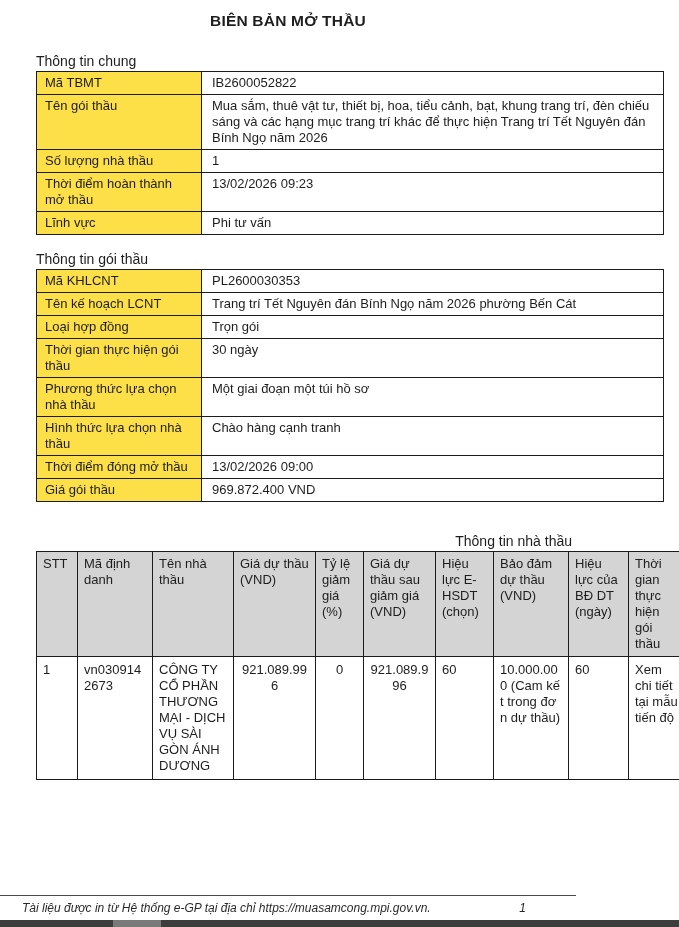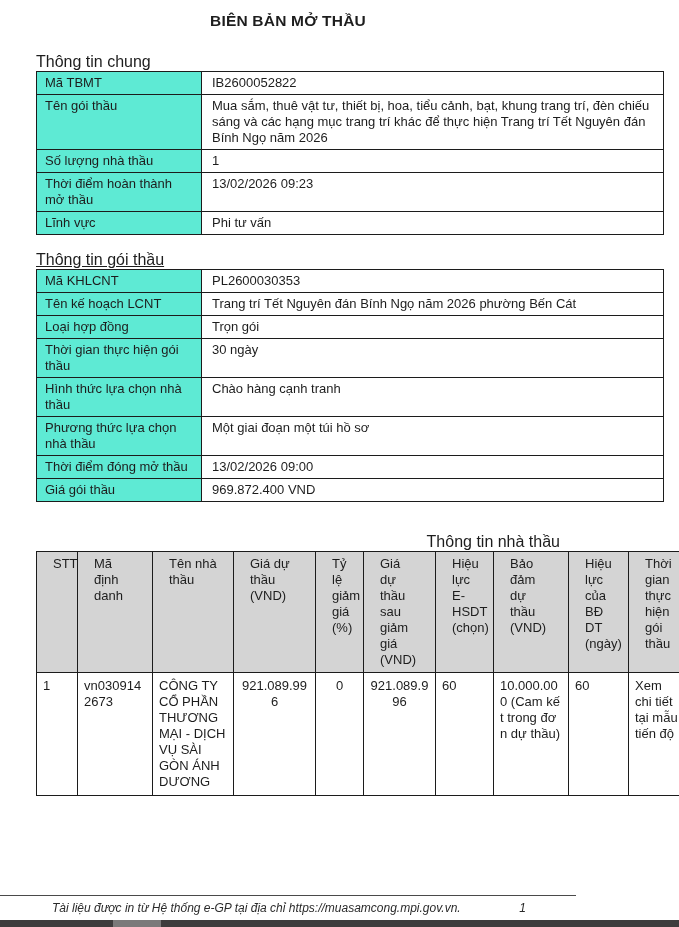--- a/index.html
+++ b/index.html
@@ -8,48 +8,48 @@
     background:#ffffff; color:#1d1d1d;
     font-family:"Liberation Sans", sans-serif; font-size:13px;
   }
   .page { position:relative; width:576px; height:927px; }
 
   .doc-title {
     padding-top:12px; text-align:center;
     font-size:15.5px; font-weight:bold; letter-spacing:0.2px;
   }
 
-  .sec-h { margin:0 16px 1px 36px; font-size:16px; line-height:17px; }
+  .sec-h { margin:0 4px 1px 36px; font-size:14px; line-height:17px; }
   #h-general { margin-top:23px; }
-  #h-package { margin-top:16px;text-decoration:underline; }
+  #h-package { margin-top:16px; }
   #h-bidders { margin-top:31px;text-align:right; }
 
   table { border-collapse:collapse; table-layout:fixed; }
   td, th { border:1px solid #1c1c1c; vertical-align:top; line-height:16px; font-weight:normal; }
 
   table.kv { margin-left:36px; width:627px; }
-  table.kv td.lbl { background:#5eead4; padding:3px 8px; }
+  table.kv td.lbl { background:#fde047; padding:3px 8px; }
   table.kv td.val { padding:3px 10px; }
   col.c-label { width:165px; }
   col.c-value { width:462px; }
 
   .bidders-wrap { margin:1px 0 0 36px; width:643px; overflow:hidden; }
   table.bidders { width:650px; }
-  table.bidders th { background:#d4d4d4; text-align:left; padding:4px 16px; }
+  table.bidders th { background:#d4d4d4; text-align:left; padding:4px 6px; }
   table.bidders td { padding:5px 6px; }
   .ta-r { text-align:center; }
   .ta-c { text-align:center; }
   .brk { word-break:break-all; }
 
   .footer-sep { position:absolute; left:0; right:0; top:895px; height:0; border-top:1px solid #4a4a4a; }
   .footer-row {
     position:absolute; left:0; right:0; top:899px; height:20px;
     font-style:italic; font-size:12px; color:#2a2a2a;
   }
-  .footer-note { position:absolute; left:52px; top:2px; white-space:nowrap; }
+  .footer-note { position:absolute; left:22px; top:2px; white-space:nowrap; }
   .footer-page { position:absolute; right:50px; top:2px; }
 
   .hscrollbar { position:absolute; left:0; bottom:0; width:679px; height:7px; background:#3d3d3d; }
   .hscrollbar-thumb { position:absolute; left:113px; top:0; width:48px; height:7px; background:#7a7a7a; }
 </style>
 </head>
 <body>
 
 <div class="page">
 
@@ -102,26 +102,26 @@
       </tr>
       <tr>
         <td class="lbl">Loại hợp đồng</td>
         <td class="val">Trọn gói</td>
       </tr>
       <tr>
         <td class="lbl">Thời gian thực hiện gói thầu</td>
         <td class="val">30 ngày</td>
       </tr>
       <tr>
+        <td class="lbl">Phương thức lựa chọn nhà thầu</td>
+        <td class="val">Một giai đoạn một túi hồ sơ</td>
+      </tr>
+      <tr>
         <td class="lbl">Hình thức lựa chọn nhà thầu</td>
         <td class="val">Chào hàng cạnh tranh</td>
-      </tr>
-      <tr>
-        <td class="lbl">Phương thức lựa chọn nhà thầu</td>
-        <td class="val">Một giai đoạn một túi hồ sơ</td>
       </tr>
       <tr>
         <td class="lbl">Thời điểm đóng mở thầu</td>
         <td class="val">13/02/2026 09:00</td>
       </tr>
       <tr>
         <td class="lbl">Giá gói thầu</td>
         <td class="val">969.872.400 VND</td>
       </tr>
     </tbody>

